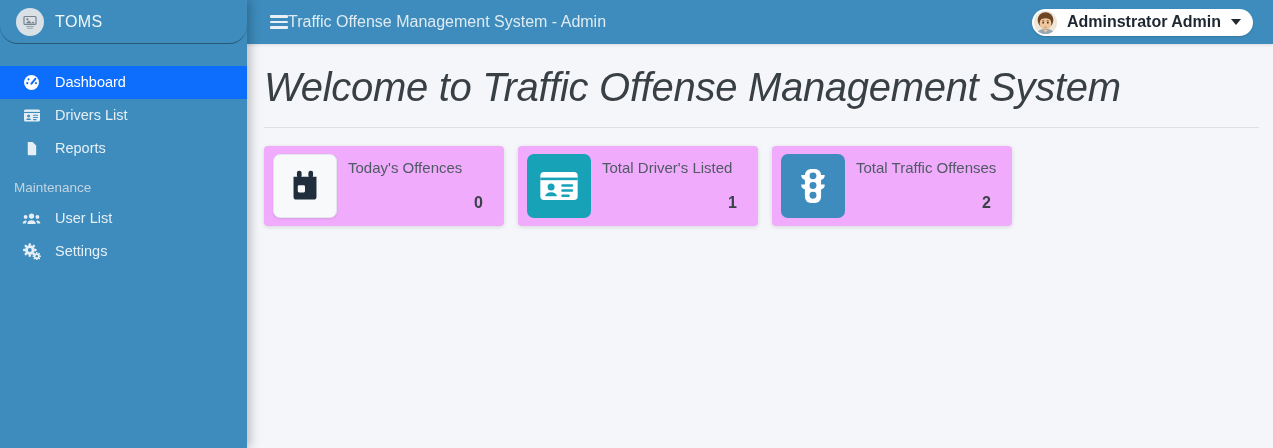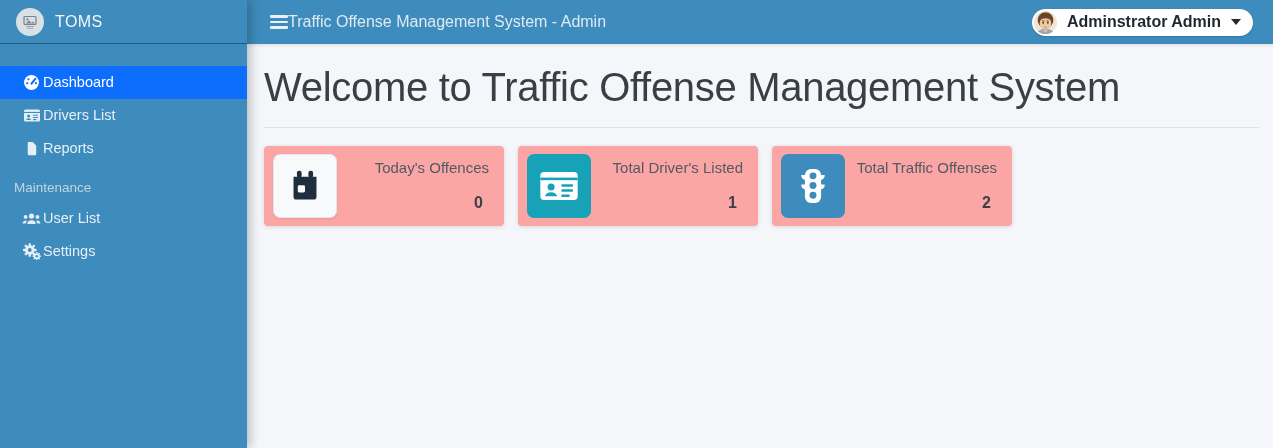--- a/index.html
+++ b/index.html
@@ -10,31 +10,31 @@
     display:flex; background:#f4f6f9;
   }
   
   .sidebar {
     width:247px; flex:0 0 247px; background:#3d8cbd;
     box-shadow:3px 0 10px rgba(0,0,0,.25); z-index:5;
     display:flex; flex-direction:column;
   }
   .brand {
     height:44px; flex:0 0 44px; display:flex; align-items:center;
-    padding:0 16px; gap:11px; border-bottom:1px solid rgba(25,45,60,.55);
+    padding:0 16px; gap:11px; border-bottom:1px solid rgba(25,45,60,.55);border-radius:18px;
   }
   .brand-logo {
     width:28px; height:28px; border-radius:50%; background:#d9e0e6;
     display:flex; align-items:center; justify-content:center; flex-shrink:0;
   }
   .brand-name { color:#f2f7fa; font-size:16px; letter-spacing:.4px; }
   .nav { margin:0; padding:22px 0 0 0; list-style:none; }
   .side-item {
     --hole:#3d8cbd;
-    display:flex; gap:1px;
+    display:flex; gap:13px;
     padding:8px 16px 8px 21px; color:#e6eff6; font-size:14.5px;
     cursor:pointer; line-height:17px;
   }
   .side-item.active { --hole:#0d6efd; background:#0d6efd; color:#ffffff; }
   .icon-slot { width:21px; display:flex; justify-content:center; align-items:center; flex-shrink:0; }
   .icon-slot svg { display:block; }
   .hole { fill:var(--hole); }
   .hole-stroke { stroke:var(--hole); }
   .section-label {
     color:#c3d4e0; font-size:13.5px; padding:15px 16px 7px 14px;
@@ -58,26 +58,27 @@
   .user-name { font-size:16px; font-weight:bold; color:#1d2731; }
   .caret {
     width:0; height:0; border-left:5px solid transparent; border-right:5px solid transparent;
     border-top:6px solid #222a31; margin-left:1px;
   }
   
   .content { padding:21px 14px 0 17px; }
   .page-title {
     margin:0; font-size:40px; font-weight:500; color:#383f45; letter-spacing:-.3px;
     white-space:nowrap;
+    font-style:italic;
   }
   .rule { border:none; border-top:1px solid #dde1e6; margin:17px 0 18px 0; }
   .cards { display:flex; gap:14px; }
   .card {
-    width:240px; height:80px; background:#fca5a5; border-radius:4px;
-    box-shadow:0 1px 4px rgba(0,0,0,.13); padding:8px 9px; display:flex; gap:11px;text-align:right;
+    width:240px; height:80px; background:#f0abfc; border-radius:4px;
+    box-shadow:0 1px 4px rgba(0,0,0,.13); padding:8px 9px; display:flex; gap:11px;
   }
   .card-icon {
     --hole:#ffffff;
     width:64px; height:64px; border-radius:7px; flex-shrink:0;
     display:flex; align-items:center; justify-content:center;
   }
   .card-icon.light { background:#f8f9fa; border:1px solid #e3e6ea; box-shadow:0 1px 2px rgba(0,0,0,.09); --hole:#f8f9fa; }
   .card-icon.teal  { background:#17a2b8; color:#fff; --hole:#17a2b8; }
   .card-icon.blue  { background:#3d8cbd; color:#fff; --hole:#3d8cbd; }
   .card-body { flex:1; display:flex; flex-direction:column; justify-content:space-between; padding:5px 6px 4px 0; }

